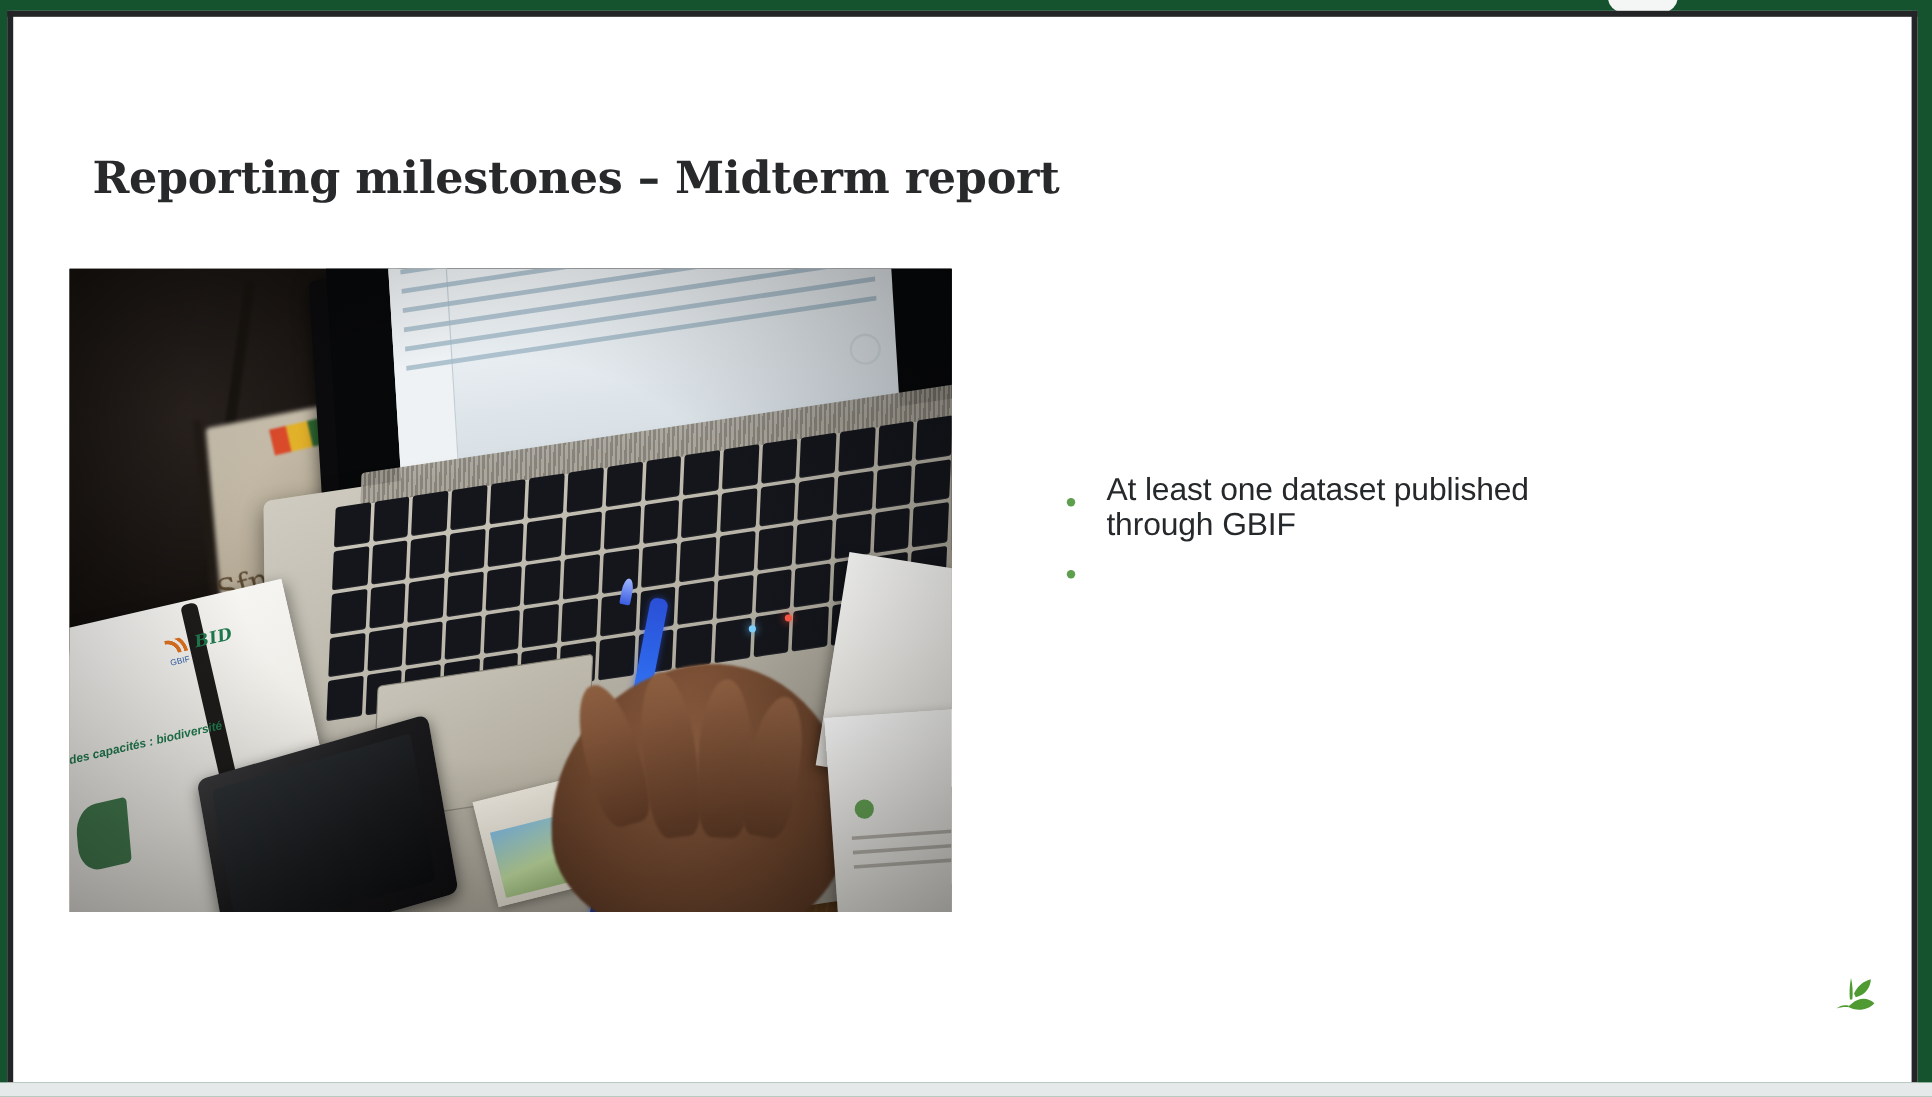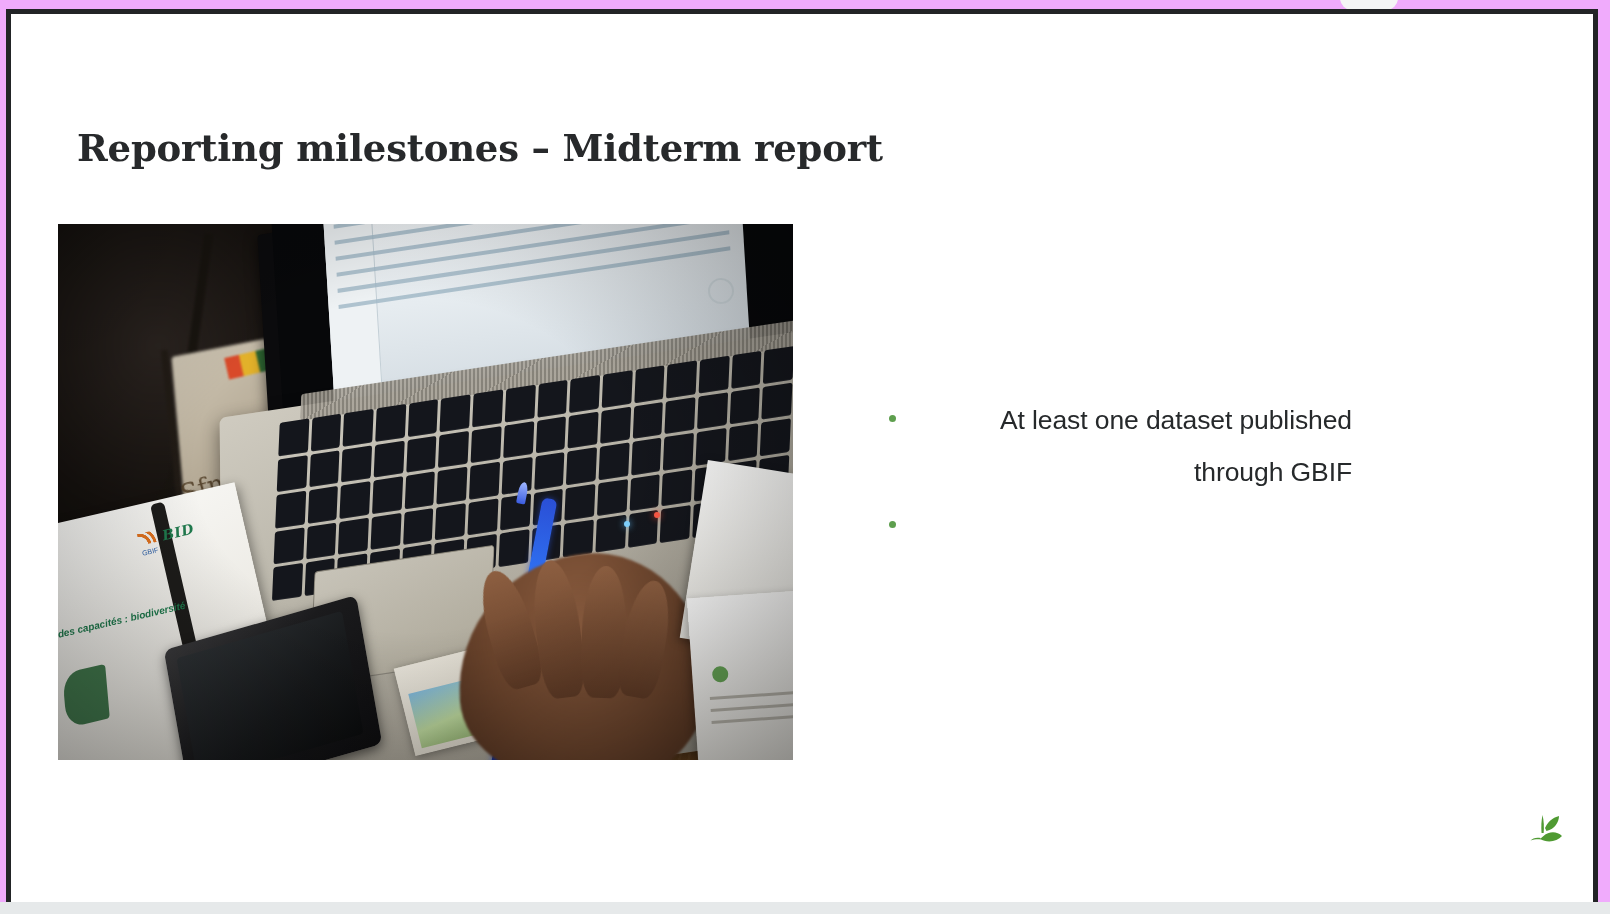--- a/index.html
+++ b/index.html
@@ -12,21 +12,21 @@
     height: 914px;
     font-family: "Liberation Sans", sans-serif;
     overflow: hidden;
     position: relative;
   }
 
   
   .viewer {
     position: absolute;
     inset: 0;
-    background: #f0abfc;
+    background: #14532d;
   }
   .bottom-strip {
     position: absolute;
     left: 0;
     right: 0;
     bottom: 0;
     height: 12px;
     background: #e6e9ea;
   }
   .top-nub {
@@ -471,25 +471,24 @@
     width: 7px;
     height: 7px;
     border-radius: 50%;
     background: #5e9f4e;
     margin-top: 21px;
     margin-right: 26px;
   }
   .bullet-text {
     font-family: "Liberation Sans", sans-serif;
     font-size: 26.5px;
-    line-height: 52px;
+    line-height: 29px;
     color: #26292b;
     letter-spacing: -0.1px;
     max-width: 430px;
-    text-align: right;
   }
 
   
   .leaf-logo {
     position: absolute;
     left: 1508px;
     top: 792px;
     width: 48px;
     height: 48px;
   }

